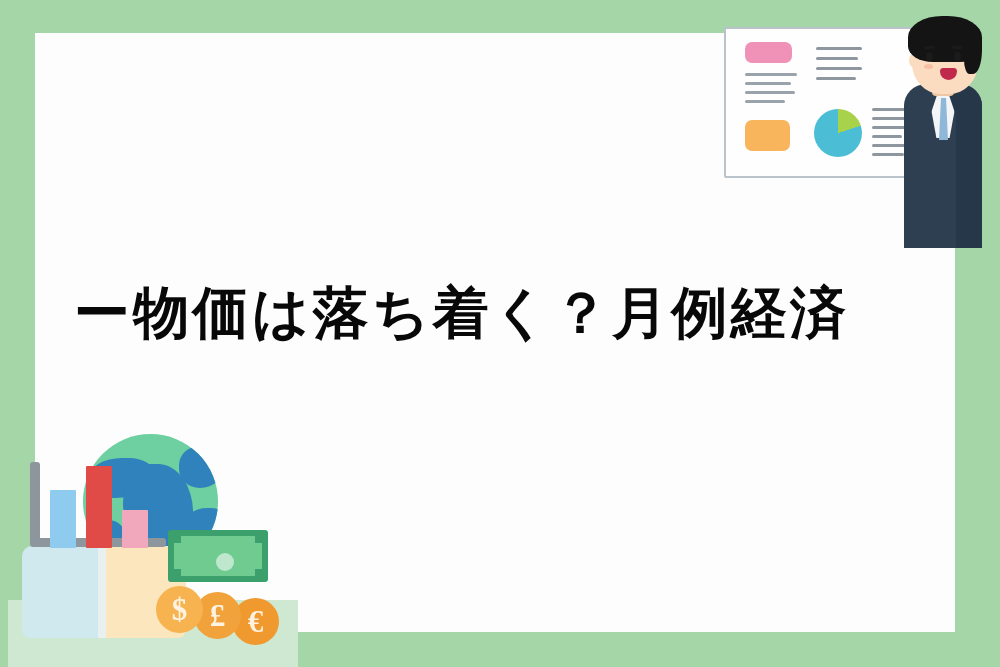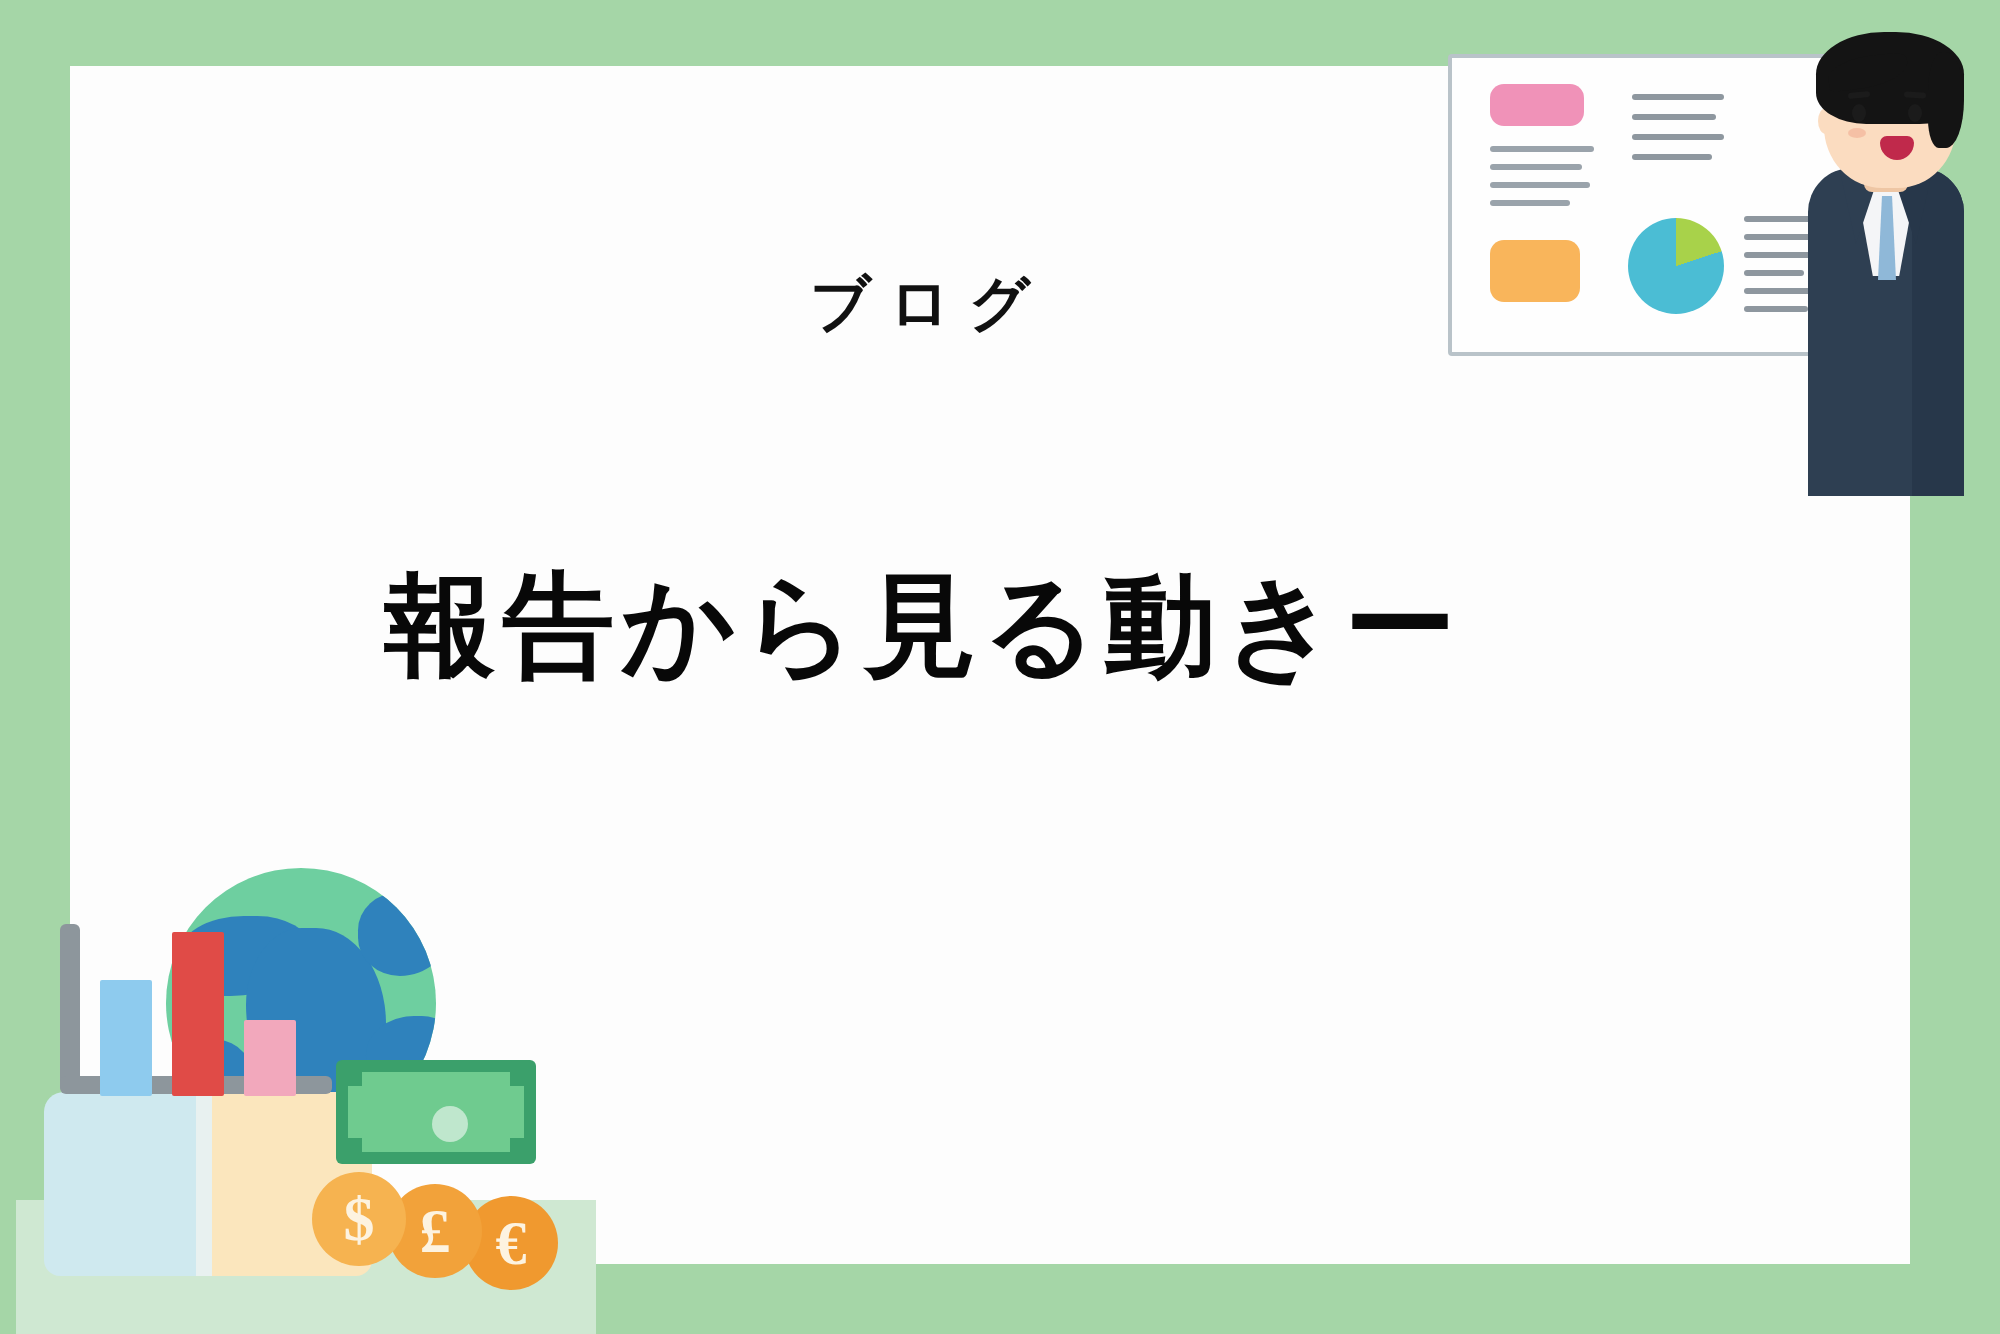--- a/index.html
+++ b/index.html
@@ -207,24 +207,23 @@
       <div class="brow" id="brow-l"></div>
       <div class="brow" id="brow-r"></div>
       <div class="eye" id="eye-l"></div>
       <div class="eye" id="eye-r"></div>
       <div id="cheek"></div>
       <div id="mouth"></div>
 
     </div>
   </div>
 
-  <div id="kicker">ブログ</div>
 
   <div id="title">
-    <span class="tline">報告から見る動きー</span>
+    <span class="tline">ー物価は落ち着く？月例経済</span>
   </div>
 
   <div id="illo-economy">
     <div id="ground"></div>
 
     <div id="globe">
       <div class="ocean" id="oc1"></div>
       <div class="ocean" id="oc2"></div>
       <div class="ocean" id="oc3"></div>
       <div class="ocean" id="oc4"></div>

